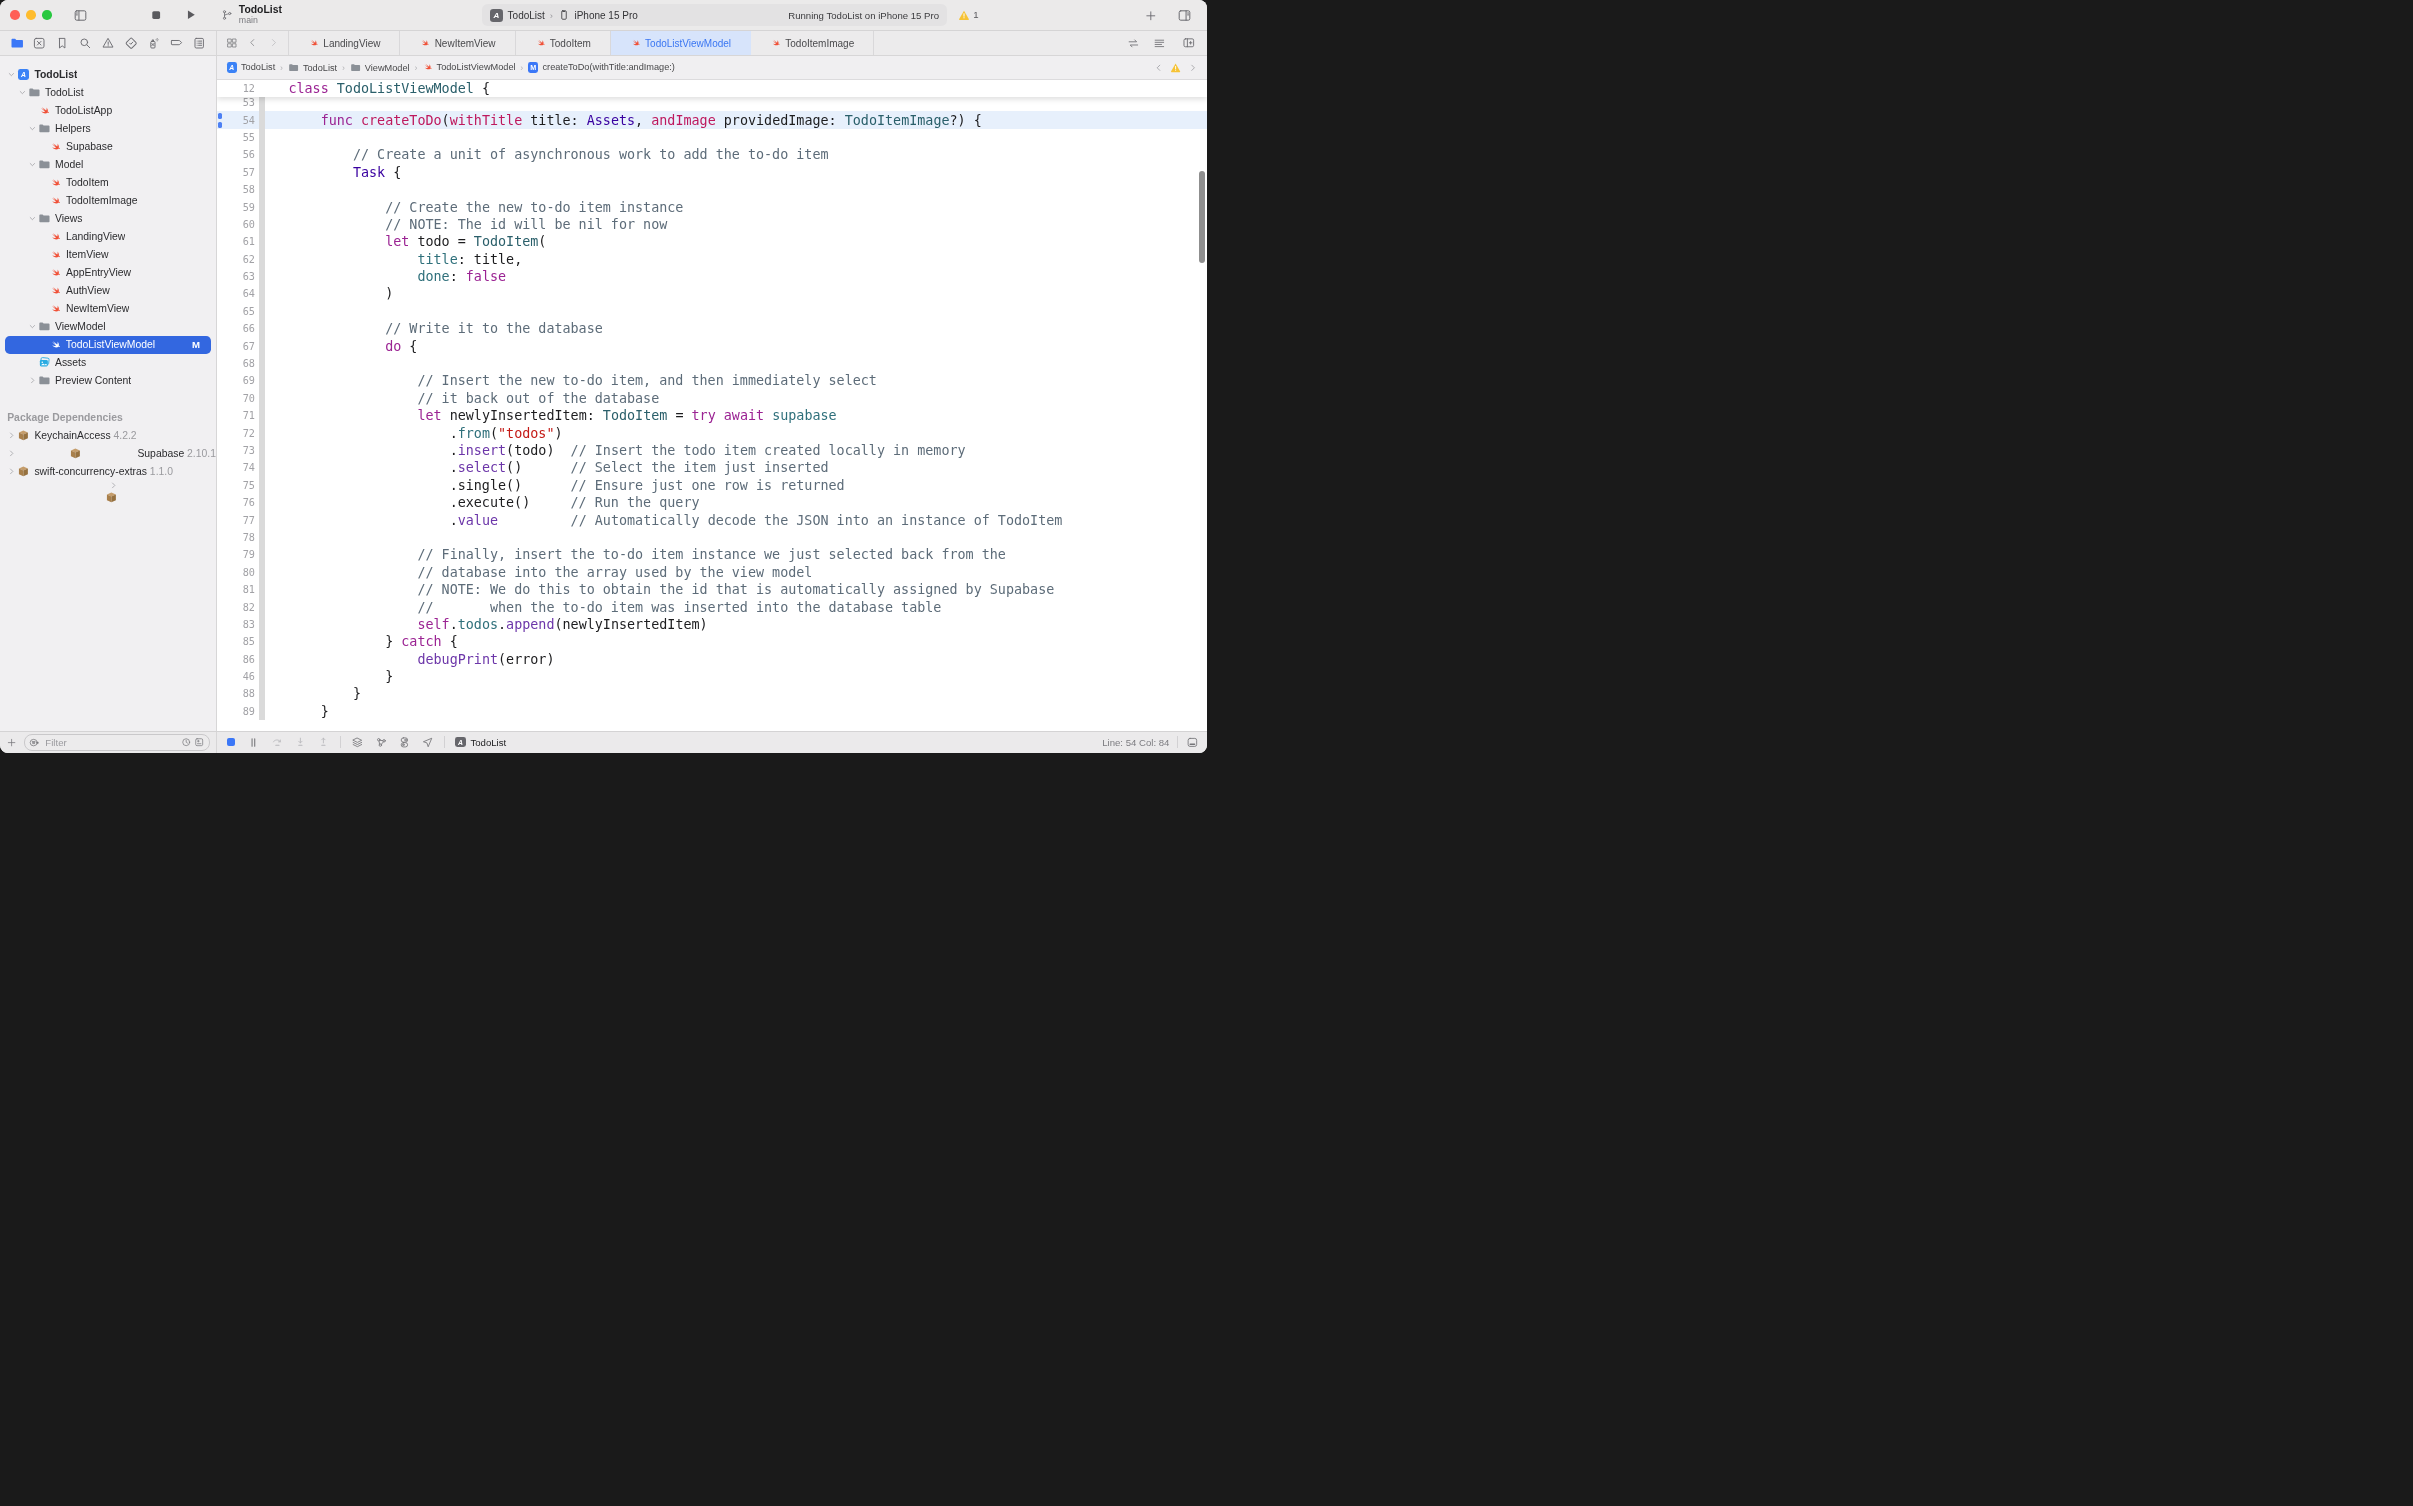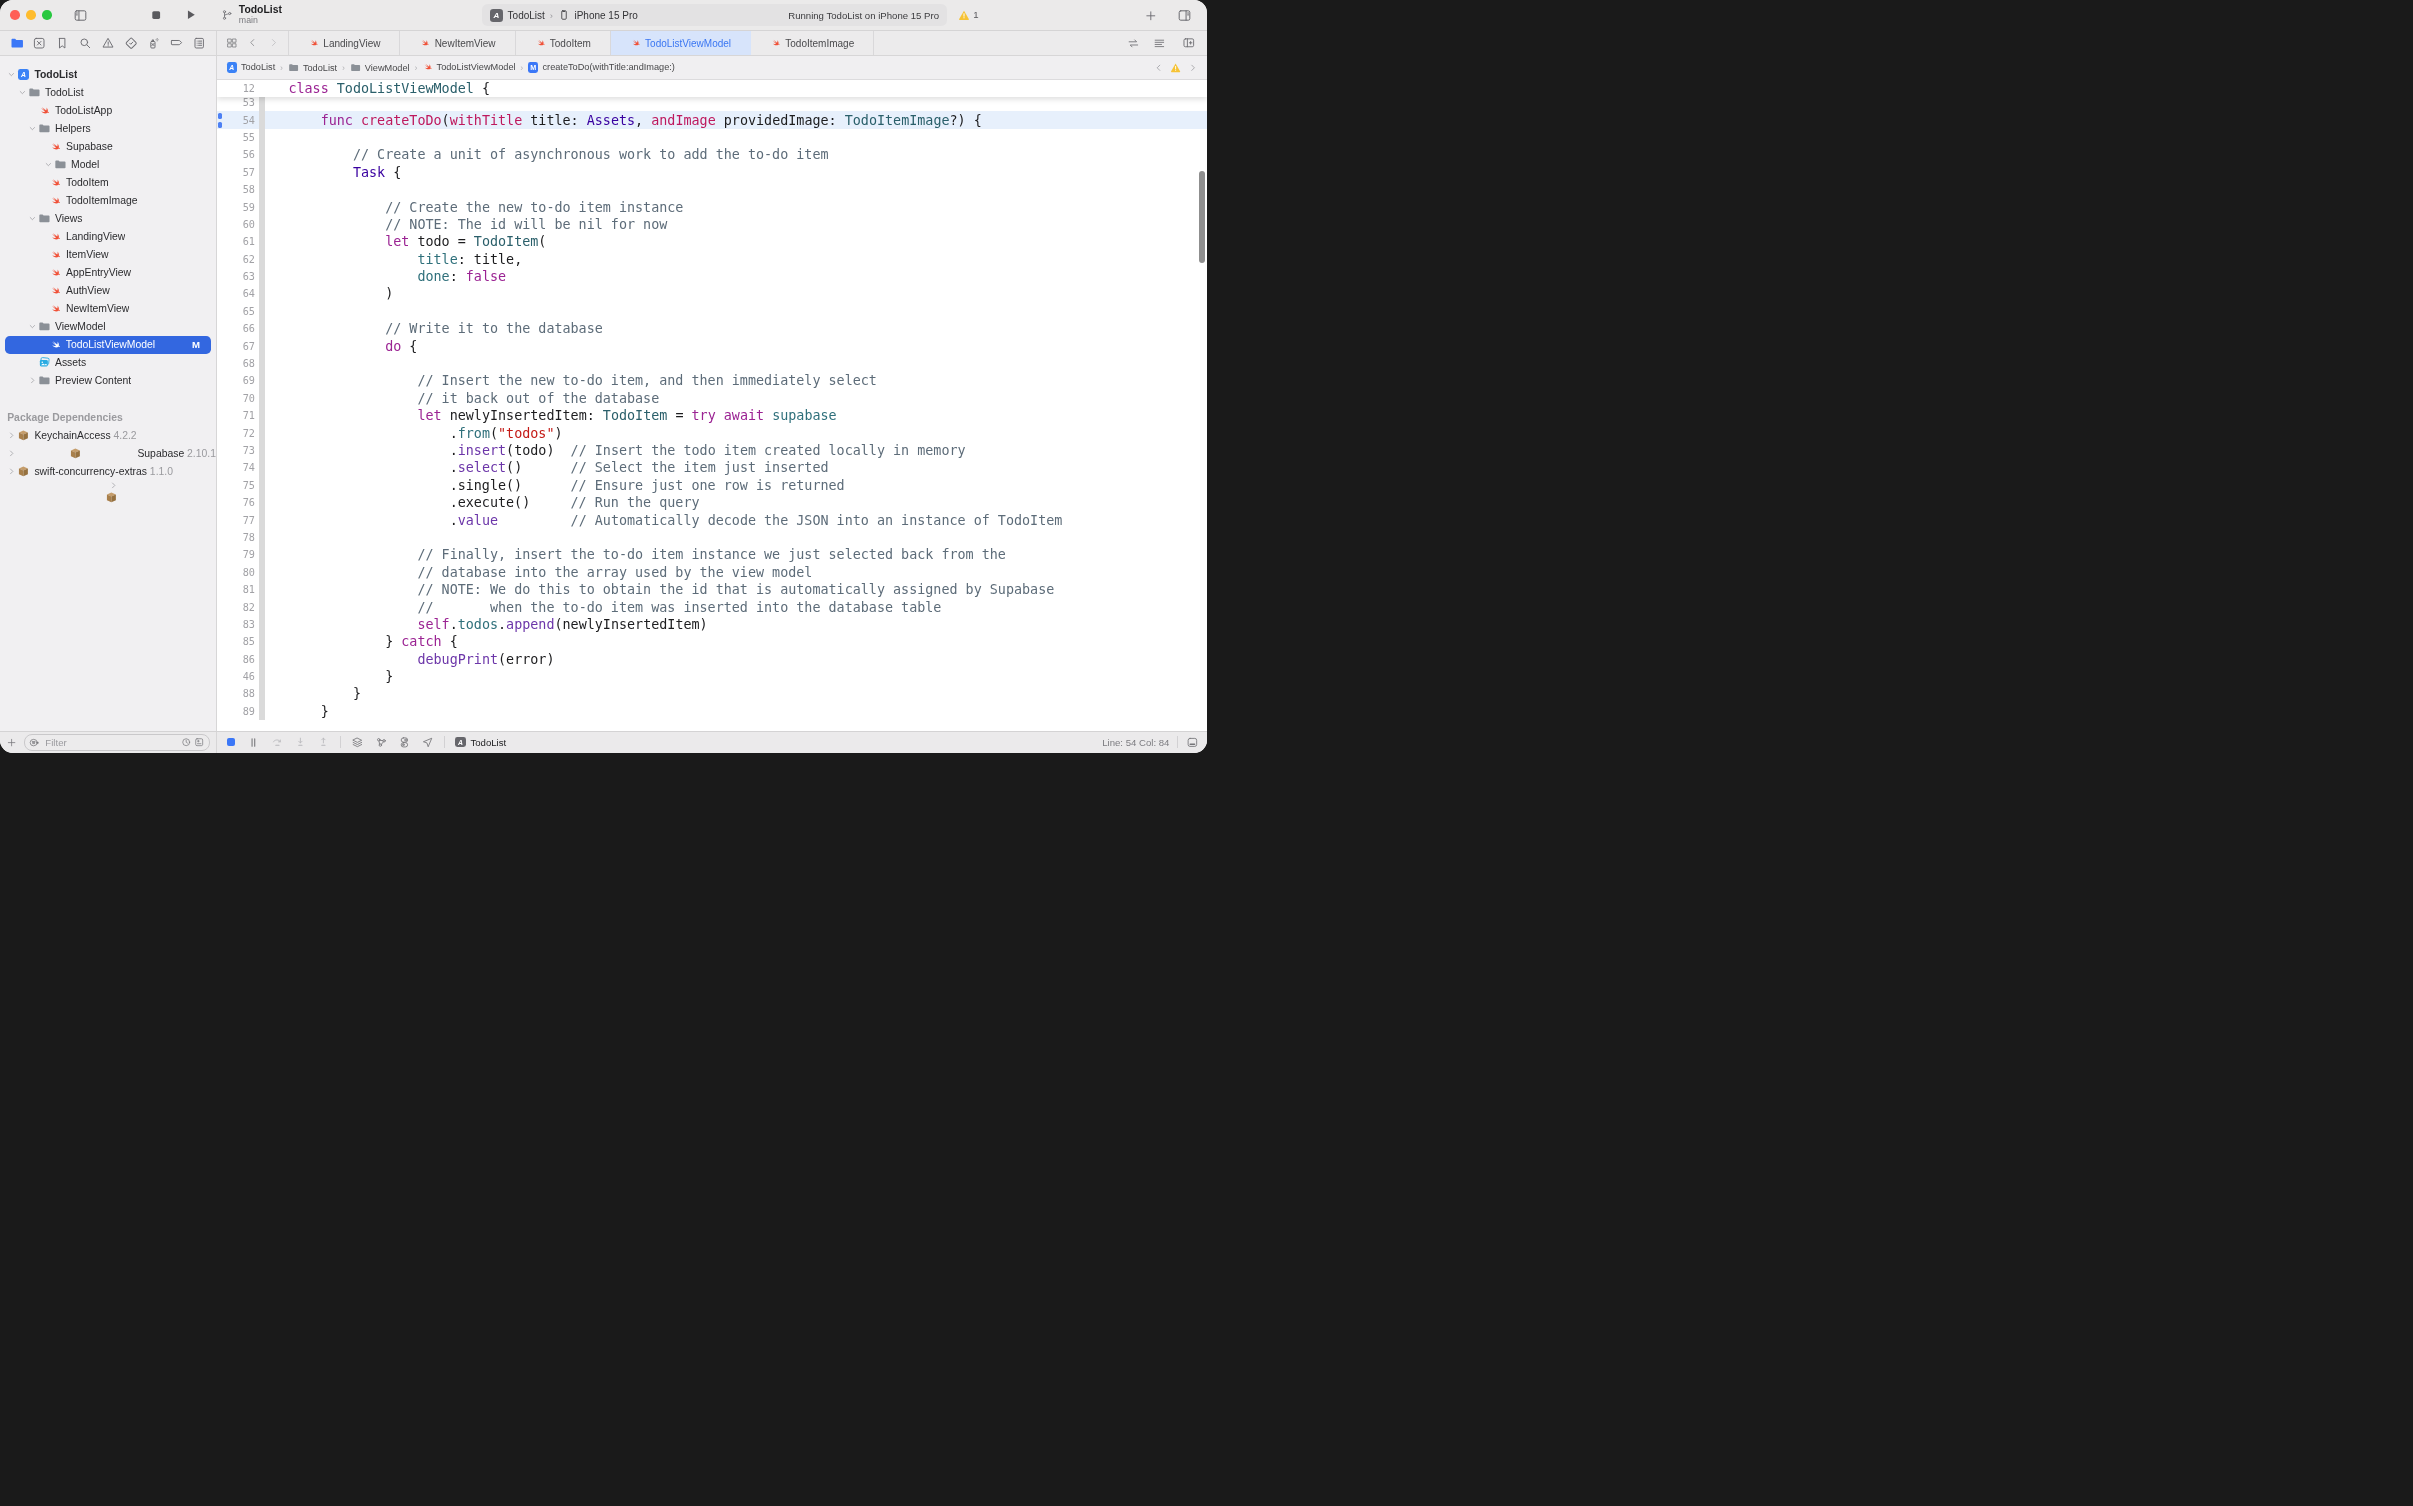--- a/index.html
+++ b/index.html
@@ -1,17 +1,17 @@
 <!DOCTYPE html>
 <html style="font-size:12.8px"><head>
 <meta charset="utf-8">
 <style>
   html,body{margin:0;padding:0;background:#1a1a1a;}
   body{width:1207px;height:753px;overflow:hidden;font-family:"Liberation Sans",sans-serif;-webkit-font-smoothing:antialiased;}
-  .window{position:relative;width:1207px;height:753px;background:#fff;border-radius:13px;overflow:hidden;display:flex;flex-direction:column;}
+  .window{position:relative;width:1207px;height:753px;background:#fff;border-radius:8px;overflow:hidden;display:flex;flex-direction:column;}
   .sv{display:block}
   svg{display:block}
   
   .titlebar{height:30px;flex:0 0 30px;background:#ebeaea;border-bottom:0.8px solid #d5d4d5;display:flex;align-items:center;position:relative;}
   .tl{width:9.6px;height:9.6px;border-radius:50%;margin-left:6.4px;}
   .tl.red{background:#FF5F57;margin-left:10.4px}
   .tl.yellow{background:#FEBC2E}
   .tl.green{background:#28C840}
   .tbtn{color:#69696e;display:flex;align-items:center;justify-content:center;width:22.3px;height:21px;border-radius:4px;}
   .sidebar-toggle{margin-left:17.6px}
@@ -358,21 +358,21 @@
           </div>
           <div class="trow" style="padding-left: 38px;">
             <span class="chev"></span>
             <span class="ticon">
               <svg class="sv swift-svg" width="12" height="12" viewBox="0 0 24 24">
                 <path d="M19.2 14.9c1.4-3 .6-6.9-2.3-9.9.7 2 .5 4.3-.6 6.1-2.4-2.2-5.6-4.8-8.2-6.9 2 2.8 4.7 5.6 6.6 7.4-2.5-1.5-6-3.9-8.6-6 2.7 3.4 6.4 6.6 7.9 7.9-2 1-4.9.7-7.4-.8 1.8 2.6 4.9 4.2 8.1 4.2 1.3 0 2.6-.3 3.8-.8 1.2-.6 2.7-.7 3.4.6.4-1.2 0-2.4-1-3.2z"></path>
               </svg>
             </span>
             <span class="lbl">Supabase</span>
           </div>
-          <div class="trow" style="padding-left: 27px; margin-left: 16px;">
+          <div class="trow" style="padding-left: 27px;">
             <span class="chev">
               <svg class="sv" width="8.8" height="8.8" viewBox="0 0 24 24" fill="none" stroke="currentColor" stroke-width="1.6" stroke-linecap="round" stroke-linejoin="round">
                 <path d="M6 9.5l6 6 6-6"></path>
               </svg>
             </span>
             <span class="ticon">
               <svg class="sv folder-svg" width="12.8" height="12.8" viewBox="0 0 24 24">
                 <path fill="currentColor" d="M2.5 6.3c0-.9.7-1.6 1.6-1.6h4.4l2 1.9h9.5c.9 0 1.6.7 1.6 1.6v9.5c0 .9-.7 1.6-1.6 1.6H4.1c-.9 0-1.6-.7-1.6-1.6V6.3z"></path>
               </svg>
             </span>

